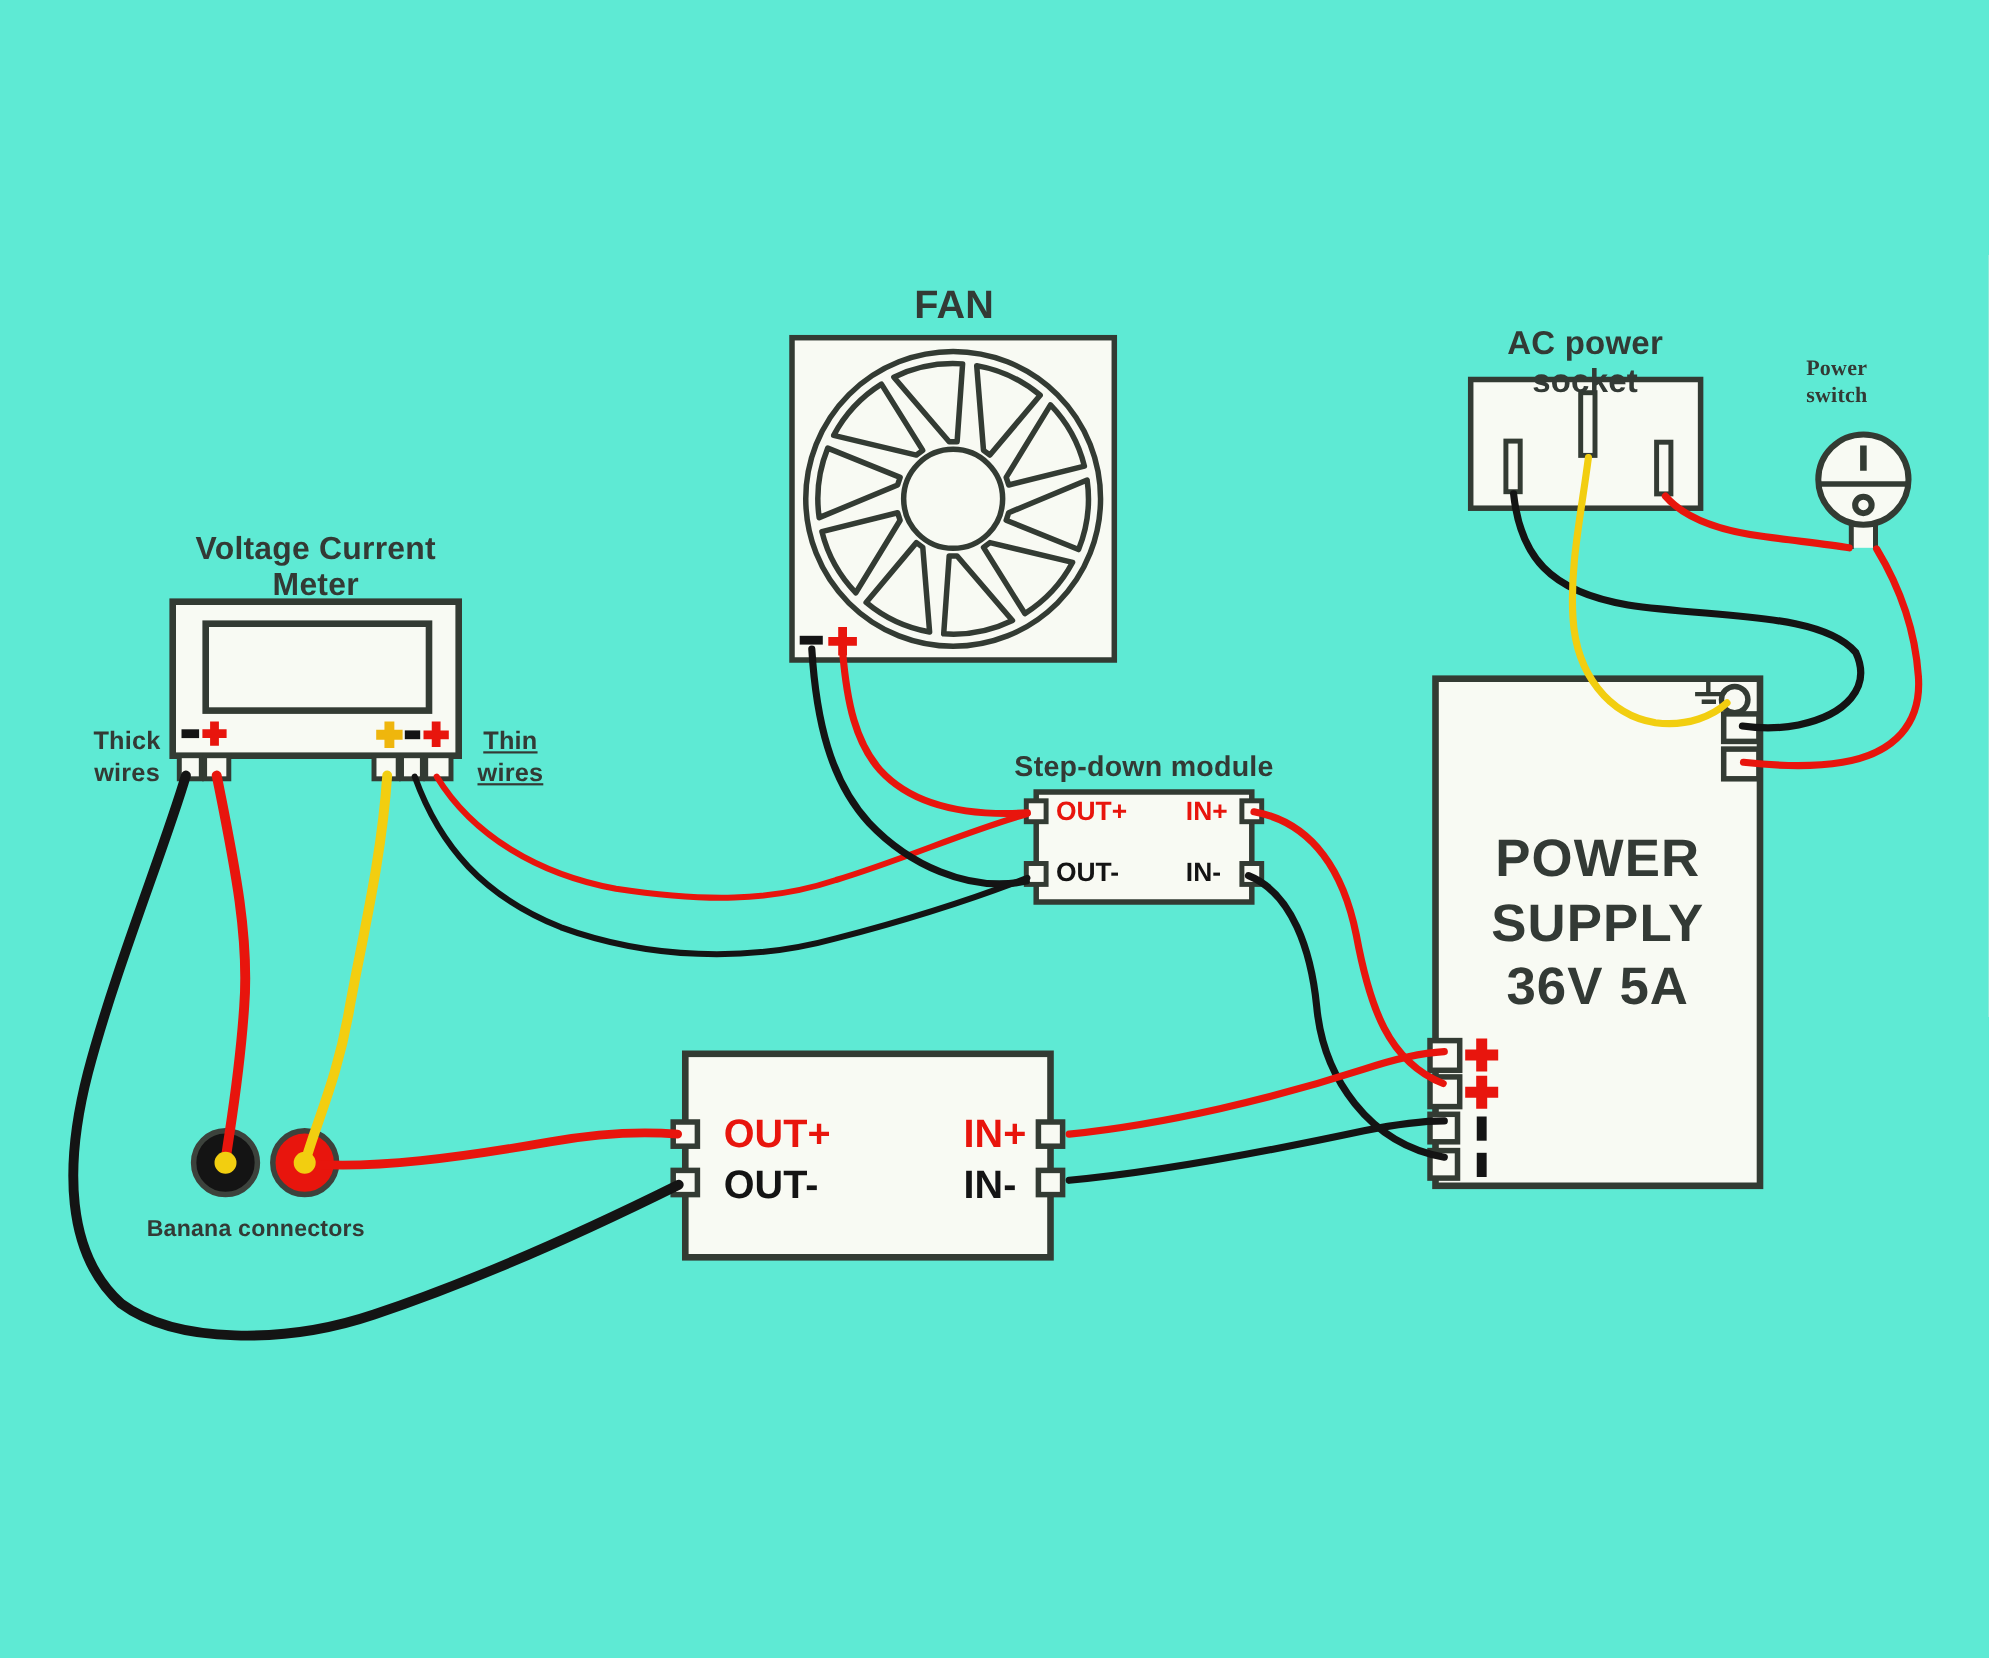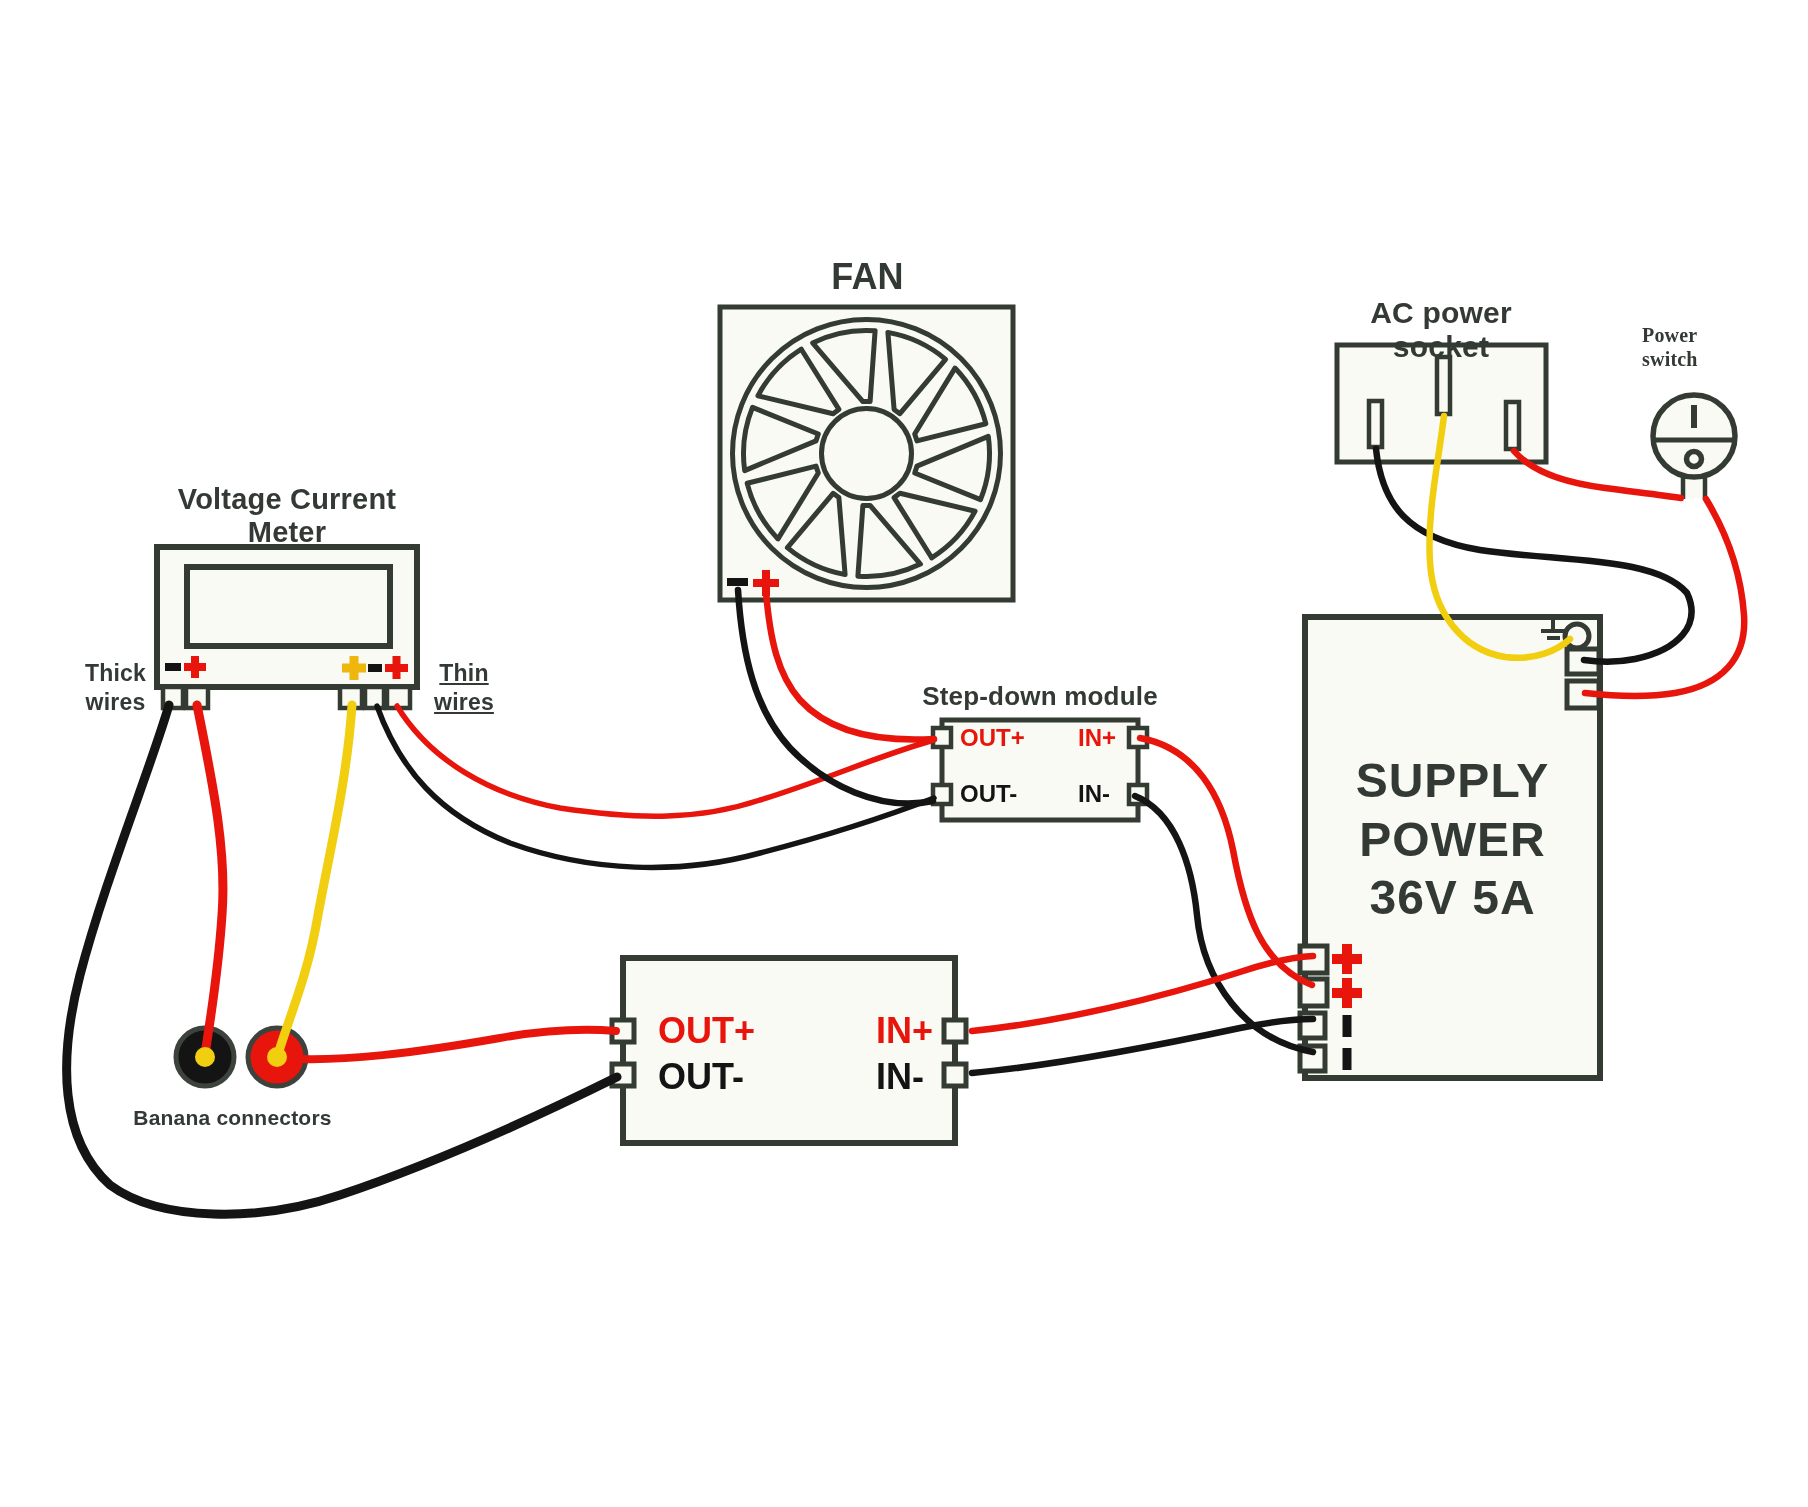--- a/index.html
+++ b/index.html
@@ -1,16 +1,16 @@
 <!DOCTYPE html>
 <html><head>
 <meta charset="utf-8">
 <style>
   html,body{margin:0;padding:0;background:#e8eae4;}
-  #stage{position:relative;width:1808px;height:1507px;background:#ffffff;overflow:hidden;
+  #stage{position:relative;width:1808px;height:1507px;background:#5eead4;overflow:hidden;
          font-family:"Liberation Sans","DejaVu Sans",sans-serif;color:#333a35;}
   #wiring{position:absolute;left:0;top:0;}
   .lbl{position:absolute;font-weight:800;color:#333a35;letter-spacing:.2px;}
   .center{text-align:center;}
   .pin{position:absolute;font-weight:800;text-align:center;}
   .red{color:#e8150d;}
   .blk{color:#141414;}
 </style>
 </head>
 <body>
@@ -157,22 +157,22 @@
 <div class="lbl center" style="left:73px;top:659px;width:85px;font-size:23px;line-height:1.25;">Thick wires</div>
 
 <div class="lbl center" style="left:424px;top:659px;width:80px;font-size:23px;line-height:1.25;text-decoration:underline;">Thin wires</div>
 
 <div class="lbl center" style="left:890px;top:681px;width:300px;font-size:26px;">Step-down module</div>
 
 
 <div class="lbl center" style="left:120px;top:1106px;width:225px;font-size:21px;">Banana connectors</div>
 
 <div class="lbl center" style="left:1310px;top:752px;width:285px;font-size:48px;line-height:1.22;letter-spacing:1px;">
+  <div>POWER</div>
   <div>SUPPLY</div>
-  <div>POWER</div>
   <div>36V 5A</div>
 </div>
 
 <div class="pin red" style="left:960px;top:724px;font-size:24px;">OUT+</div>
 <div class="pin blk" style="left:960px;top:780px;font-size:24px;">OUT-</div>
 <div class="pin red" style="left:1078px;top:724px;font-size:24px;">IN+</div>
 <div class="pin blk" style="left:1078px;top:780px;font-size:24px;">IN-</div>
 
 <div class="pin red" style="left:658px;top:1010px;font-size:36px;">OUT+</div>
 <div class="pin blk" style="left:658px;top:1056px;font-size:36px;">OUT-</div>

